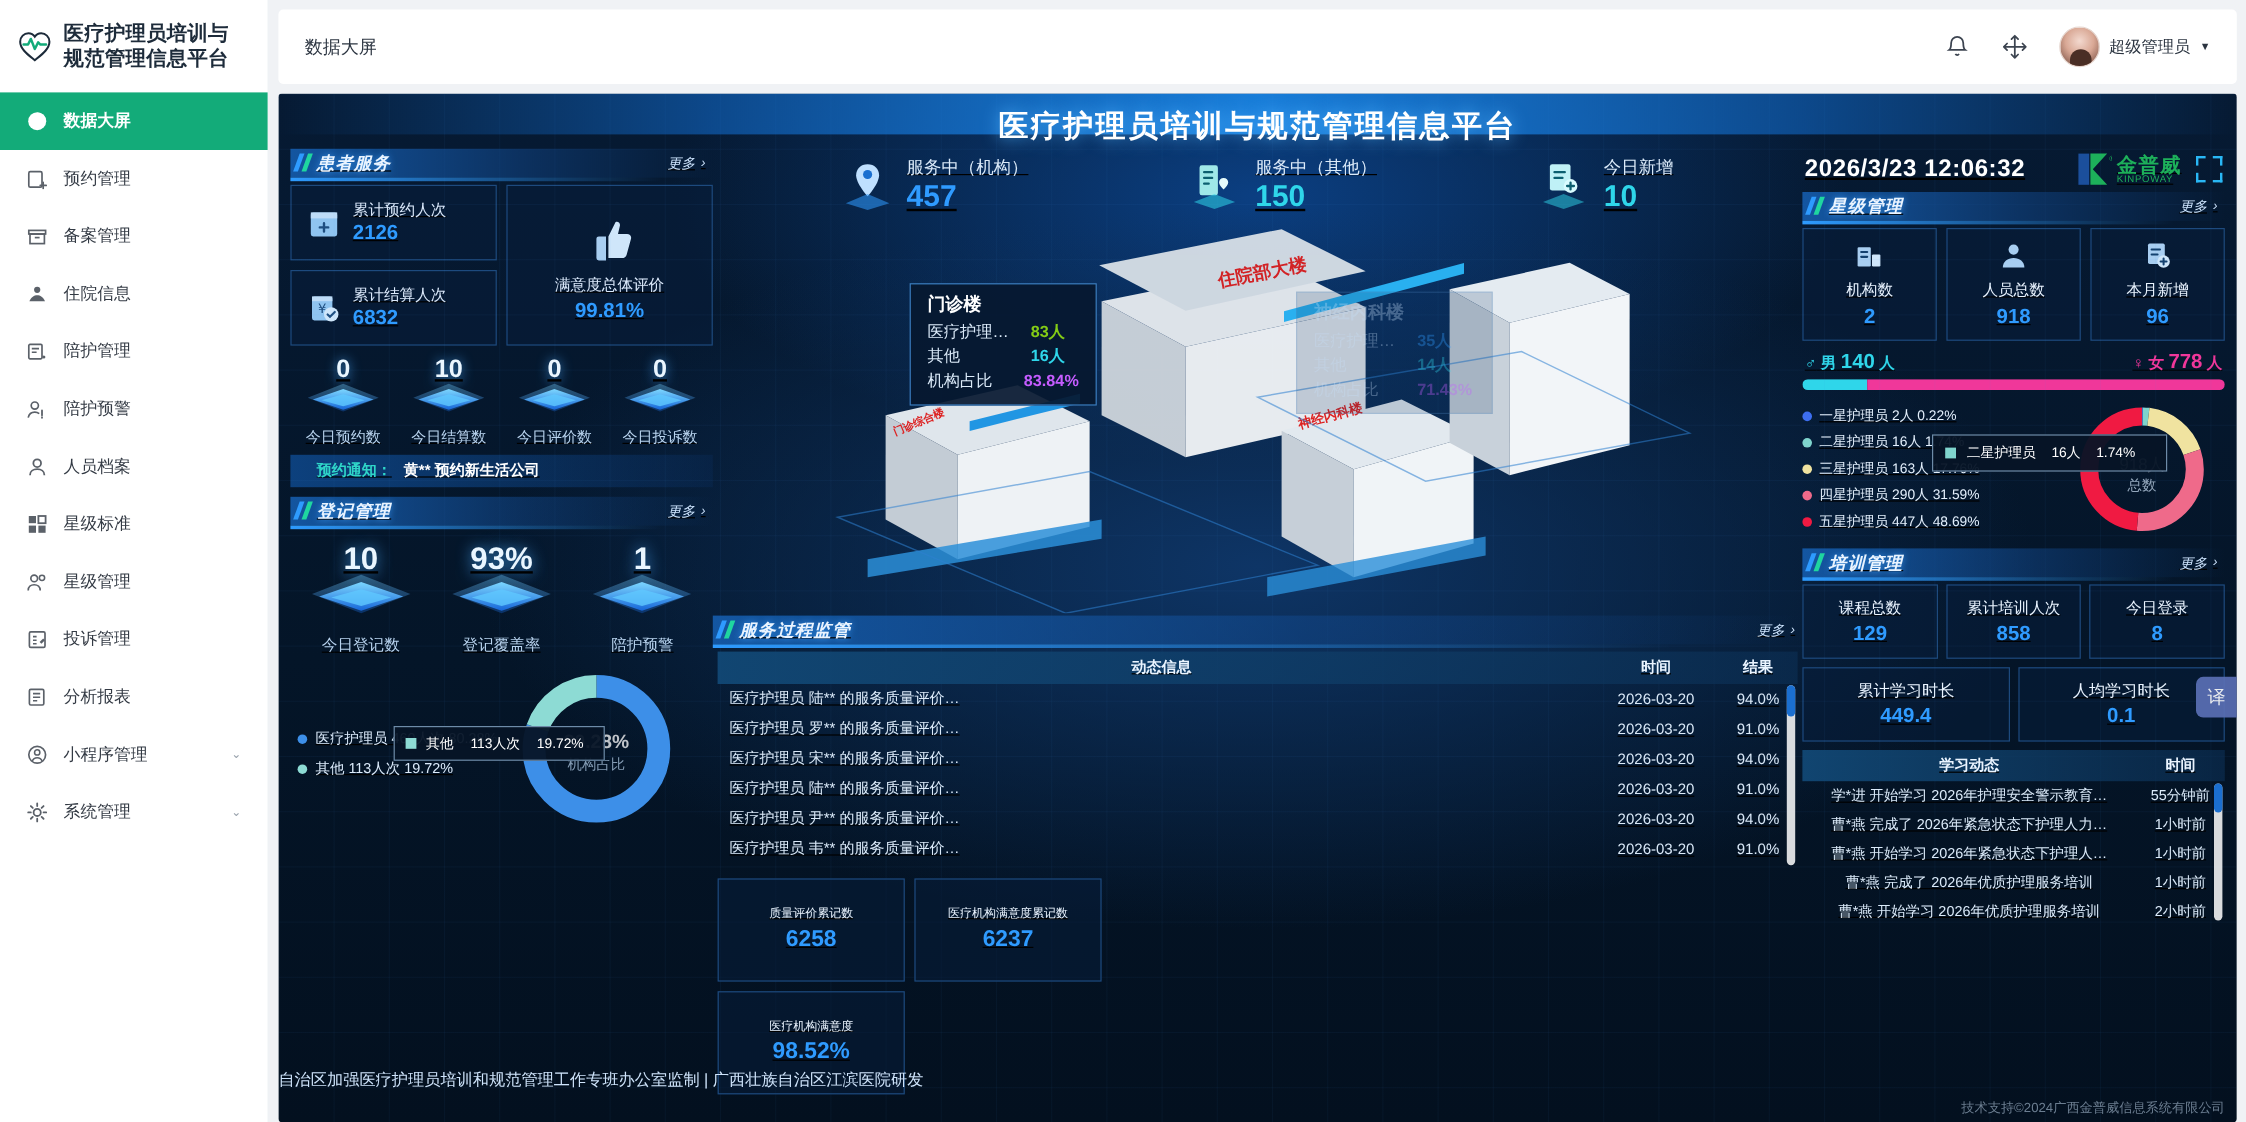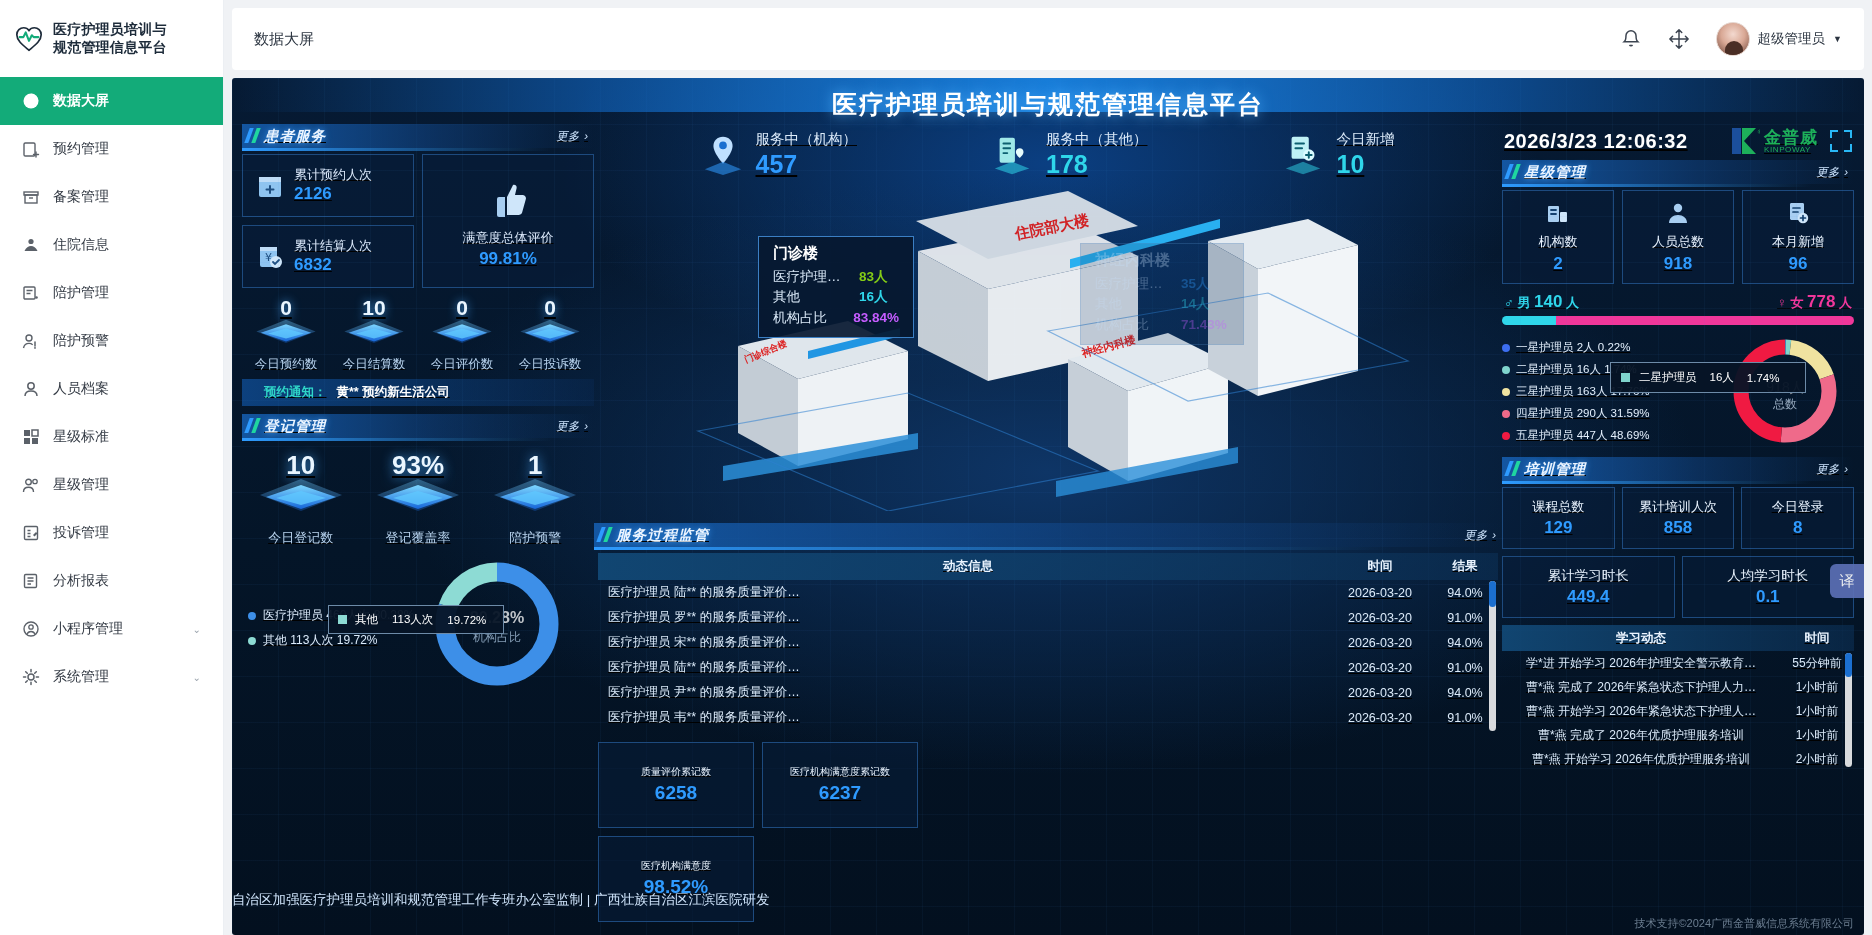--- a/index.html
+++ b/index.html
@@ -8,21 +8,21 @@
     font-family: "Liberation Sans", "DejaVu Sans", sans-serif;
     background: #f0f2f5; overflow: hidden;
   }
   .app { display: flex; width: 1872px; height: 935px; }
 
   
   .sidebar { width: 224px; height: 935px; background: #fff; flex: none;
              border-right: 1px solid #eceff3; display: flex; flex-direction: column; }
   .brand { height: 77px; display: flex; align-items: center; gap: 9px; padding: 0 14px; }
   .brand-logo { width: 30px; height: 30px; flex: none; }
-  .brand-text { font-size: 14px; font-weight: bold; color: #1d2b3a; line-height: 1.22;
+  .brand-text { font-size: 17px; font-weight: bold; color: #1d2b3a; line-height: 1.22;
                 letter-spacing: .2px; }
   .nav { flex: 1; padding-top: 0px; }
   .nav-item { height: 48px; display: flex; align-items: center; gap: 13px; padding: 0 22px;
               font-size: 14px; color: #333a44; cursor: pointer; position: relative; }
   .nav-item .ico { width: 18px; height: 18px; flex: none; opacity: .8; }
   .nav-item.active { background: #13ab79; color: #fff; font-weight: bold; }
   .nav-item.active .ico { opacity: 1; }
   .nav-item .chev { margin-left: auto; font-size: 10px; color: #9aa3ad; }
 
   
@@ -587,21 +587,21 @@
               </div>
               <div class="ts">
                 <svg class="ico3d" width="44" height="46" viewBox="0 0 42 46">
                   <rect x="7" y="5" width="16" height="26" rx="2" fill="#9fe8e8"></rect>
                   <path d="M11 11h7M11 16h7M11 21h4" stroke="#0c5f70" stroke-width="2" stroke-linecap="round"></path>
                   <path d="M28 16c-2.4 0-4 1.7-4 3.8 0 3 4 6.2 4 6.2s4-3.2 4-6.2c0-2.1-1.6-3.8-4-3.8z" fill="#e6fbfb"></path>
                   <polygon points="20,30 38,37 20,43 2,37" fill="#2fd6ea" opacity=".55"></polygon>
                 </svg>
                 <div>
                   <div class="lab">服务中（其他）</div>
-                  <div class="val" style="color:#2fd6ea">178</div>
+                  <div class="val" style="color:#2fd6ea">150</div>
                 </div>
               </div>
               <div class="ts">
                 <svg class="ico3d" width="44" height="46" viewBox="0 0 42 46">
                   <rect x="8" y="4" width="18" height="23" rx="2" fill="#bff1f6"></rect>
                   <path d="M12 11h9M12 16h7" stroke="#0c5f70" stroke-width="2" stroke-linecap="round"></path>
                   <circle cx="26" cy="23" r="6" fill="#d9fbff"></circle>
                   <path d="M26 20v6M23 23h6" stroke="#0c5f70" stroke-width="2" stroke-linecap="round"></path>
                   <polygon points="20,30 38,37 20,43 2,37" fill="#2fd6ea" opacity=".5"></polygon>
                 </svg>
@@ -682,21 +682,21 @@
                     <span class="v" style="color:#2fd6ea">14人</span>
                   </div>
                   <div class="row">
                     <span class="k">机构占比</span>
                     <span class="v" style="color:#c55cff">71.43%</span>
                   </div>
                 </div>
             </div>
           </div>
 
-          <div class="ph" style="margin-top:12px">
+          <div class="ph" style="margin-top:2px">
             <div class="slash">
                 <span></span>
                 <span></span>
               </div>
             <div class="t">服务过程监管</div>
             <div class="more">
               <span>更多</span>
               <span>›</span>
             </div>
           </div>

